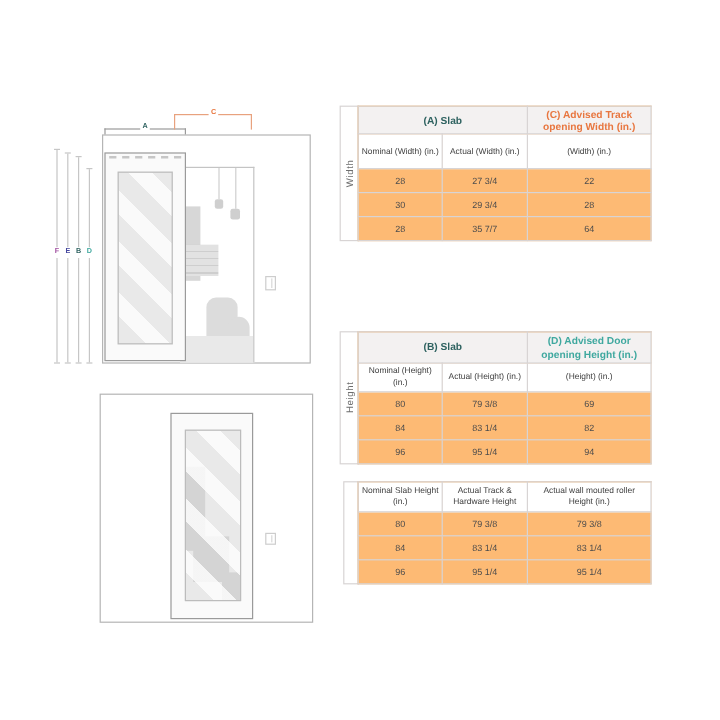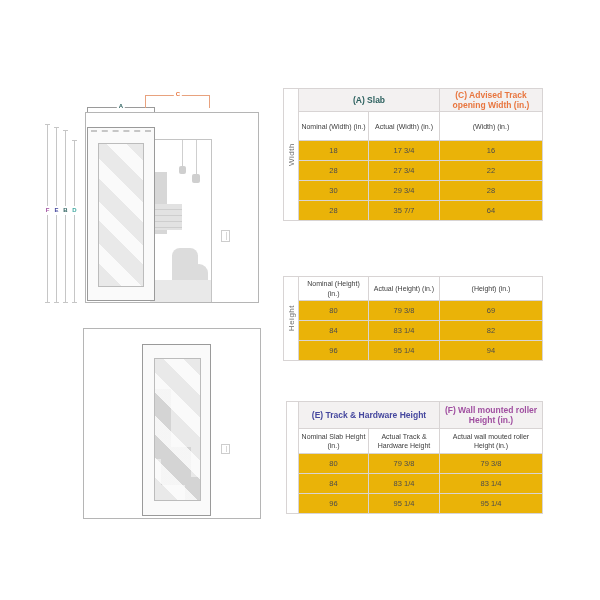--- a/index.html
+++ b/index.html
@@ -30,21 +30,21 @@
   .v-dim::before{content:"";position:absolute;left:2px;top:0;bottom:0;width:1px;background:#c6c6c6;}
   .v-letter{position:absolute;font-size:6px;font-weight:bold;line-height:7px;background:#fff;padding:1px 0;text-align:center;width:7px;}
 
   .pendant{position:absolute;width:1px;background:#cfcfcf;}
   .shade{position:absolute;background:#cfcfcf;border-radius:2px;}
 
   
   .spec-table{position:absolute;display:flex;align-items:stretch;}
   .side-cell{border:1px solid #d8d4d4;background:#fff;display:flex;align-items:center;justify-content:center;box-sizing:border-box;}
   .side-label{writing-mode:vertical-rl;transform:rotate(180deg);font-size:8px;color:#6d6d6d;letter-spacing:.5px;}
-  .spec-table table{border-collapse:collapse;margin-left:-1px;background:#eab308;table-layout:fixed;}
+  .spec-table table{border-collapse:collapse;margin-left:-1px;background:#fdba74;table-layout:fixed;}
   .spec-table th,.spec-table td{border:1px solid #d8d4d4;text-align:center;vertical-align:middle;padding:1px 2px;box-sizing:border-box;}
   .group-th{background:#f3f1f1;font-size:8.5px;font-weight:bold;line-height:1.2;}
   .sub-th{font-size:7px;font-weight:normal;color:#3d3d3d;background:#fff;line-height:1.3;}
   .spec-table td{font-size:7.5px;color:#4c4c4c;}
   .t1 .group-th{height:23px;} .t1 .sub-th{height:29px;} .t1 td{height:20px;}
   .t2 .group-th{height:26px;} .t2 .sub-th{height:24px;} .t2 td{height:20px;}
   .t3 .group-th{height:27px;} .t3 .sub-th{height:25px;} .t3 td{height:20px;}
 </style>
 </head>
 <body>
@@ -119,25 +119,20 @@
         <th class="group-th" style="color: rgb(232, 118, 63);">(C) Advised Track opening Width (in.)</th>
       </tr>
       <tr>
         <th class="sub-th">Nominal (Width) (in.)</th>
         <th class="sub-th">Actual (Width) (in.)</th>
         <th class="sub-th">(Width) (in.)</th>
       </tr>
     </thead>
     <tbody>
         <tr>
-          <td>18</td>
-          <td>17 3/4</td>
-          <td>16</td>
-        </tr>
-        <tr>
           <td>28</td>
           <td>27 3/4</td>
           <td>22</td>
         </tr>
         <tr>
           <td>30</td>
           <td>29 3/4</td>
           <td>28</td>
         </tr>
         <tr>
@@ -154,20 +149,24 @@
     <span class="side-label">Height</span>
   </div>
   <table>
     <colgroup>
         <col style="width:70px">
         <col style="width:71px">
         <col style="width:103px">
       </colgroup>
     <thead>
       <tr>
+        <th class="group-th" colspan="2" style="color: rgb(46, 98, 96);">(B) Slab</th>
+        <th class="group-th" style="color: rgb(63, 168, 159);">(D) Advised Door opening Height (in.)</th>
+      </tr>
+      <tr>
         <th class="sub-th">Nominal (Height) (in.)</th>
         <th class="sub-th">Actual (Height) (in.)</th>
         <th class="sub-th">(Height) (in.)</th>
       </tr>
     </thead>
     <tbody>
         <tr>
           <td>80</td>
           <td>79 3/8</td>
           <td>69</td>
@@ -191,24 +190,20 @@
     <span class="side-label"></span>
   </div>
   <table>
     <colgroup>
         <col style="width:70px">
         <col style="width:71px">
         <col style="width:103px">
       </colgroup>
     <thead>
       <tr>
-        <th class="group-th" colspan="2" style="color: rgb(69, 71, 158);">(E) Track &amp; Hardware Height</th>
-        <th class="group-th" style="color: rgb(160, 79, 160);">(F) Wall mounted roller Height (in.)</th>
-      </tr>
-      <tr>
         <th class="sub-th">Nominal Slab Height (in.)</th>
         <th class="sub-th">Actual Track &amp; Hardware Height</th>
         <th class="sub-th">Actual wall mouted roller Height (in.)</th>
       </tr>
     </thead>
     <tbody>
         <tr>
           <td>80</td>
           <td>79 3/8</td>
           <td>79 3/8</td>

